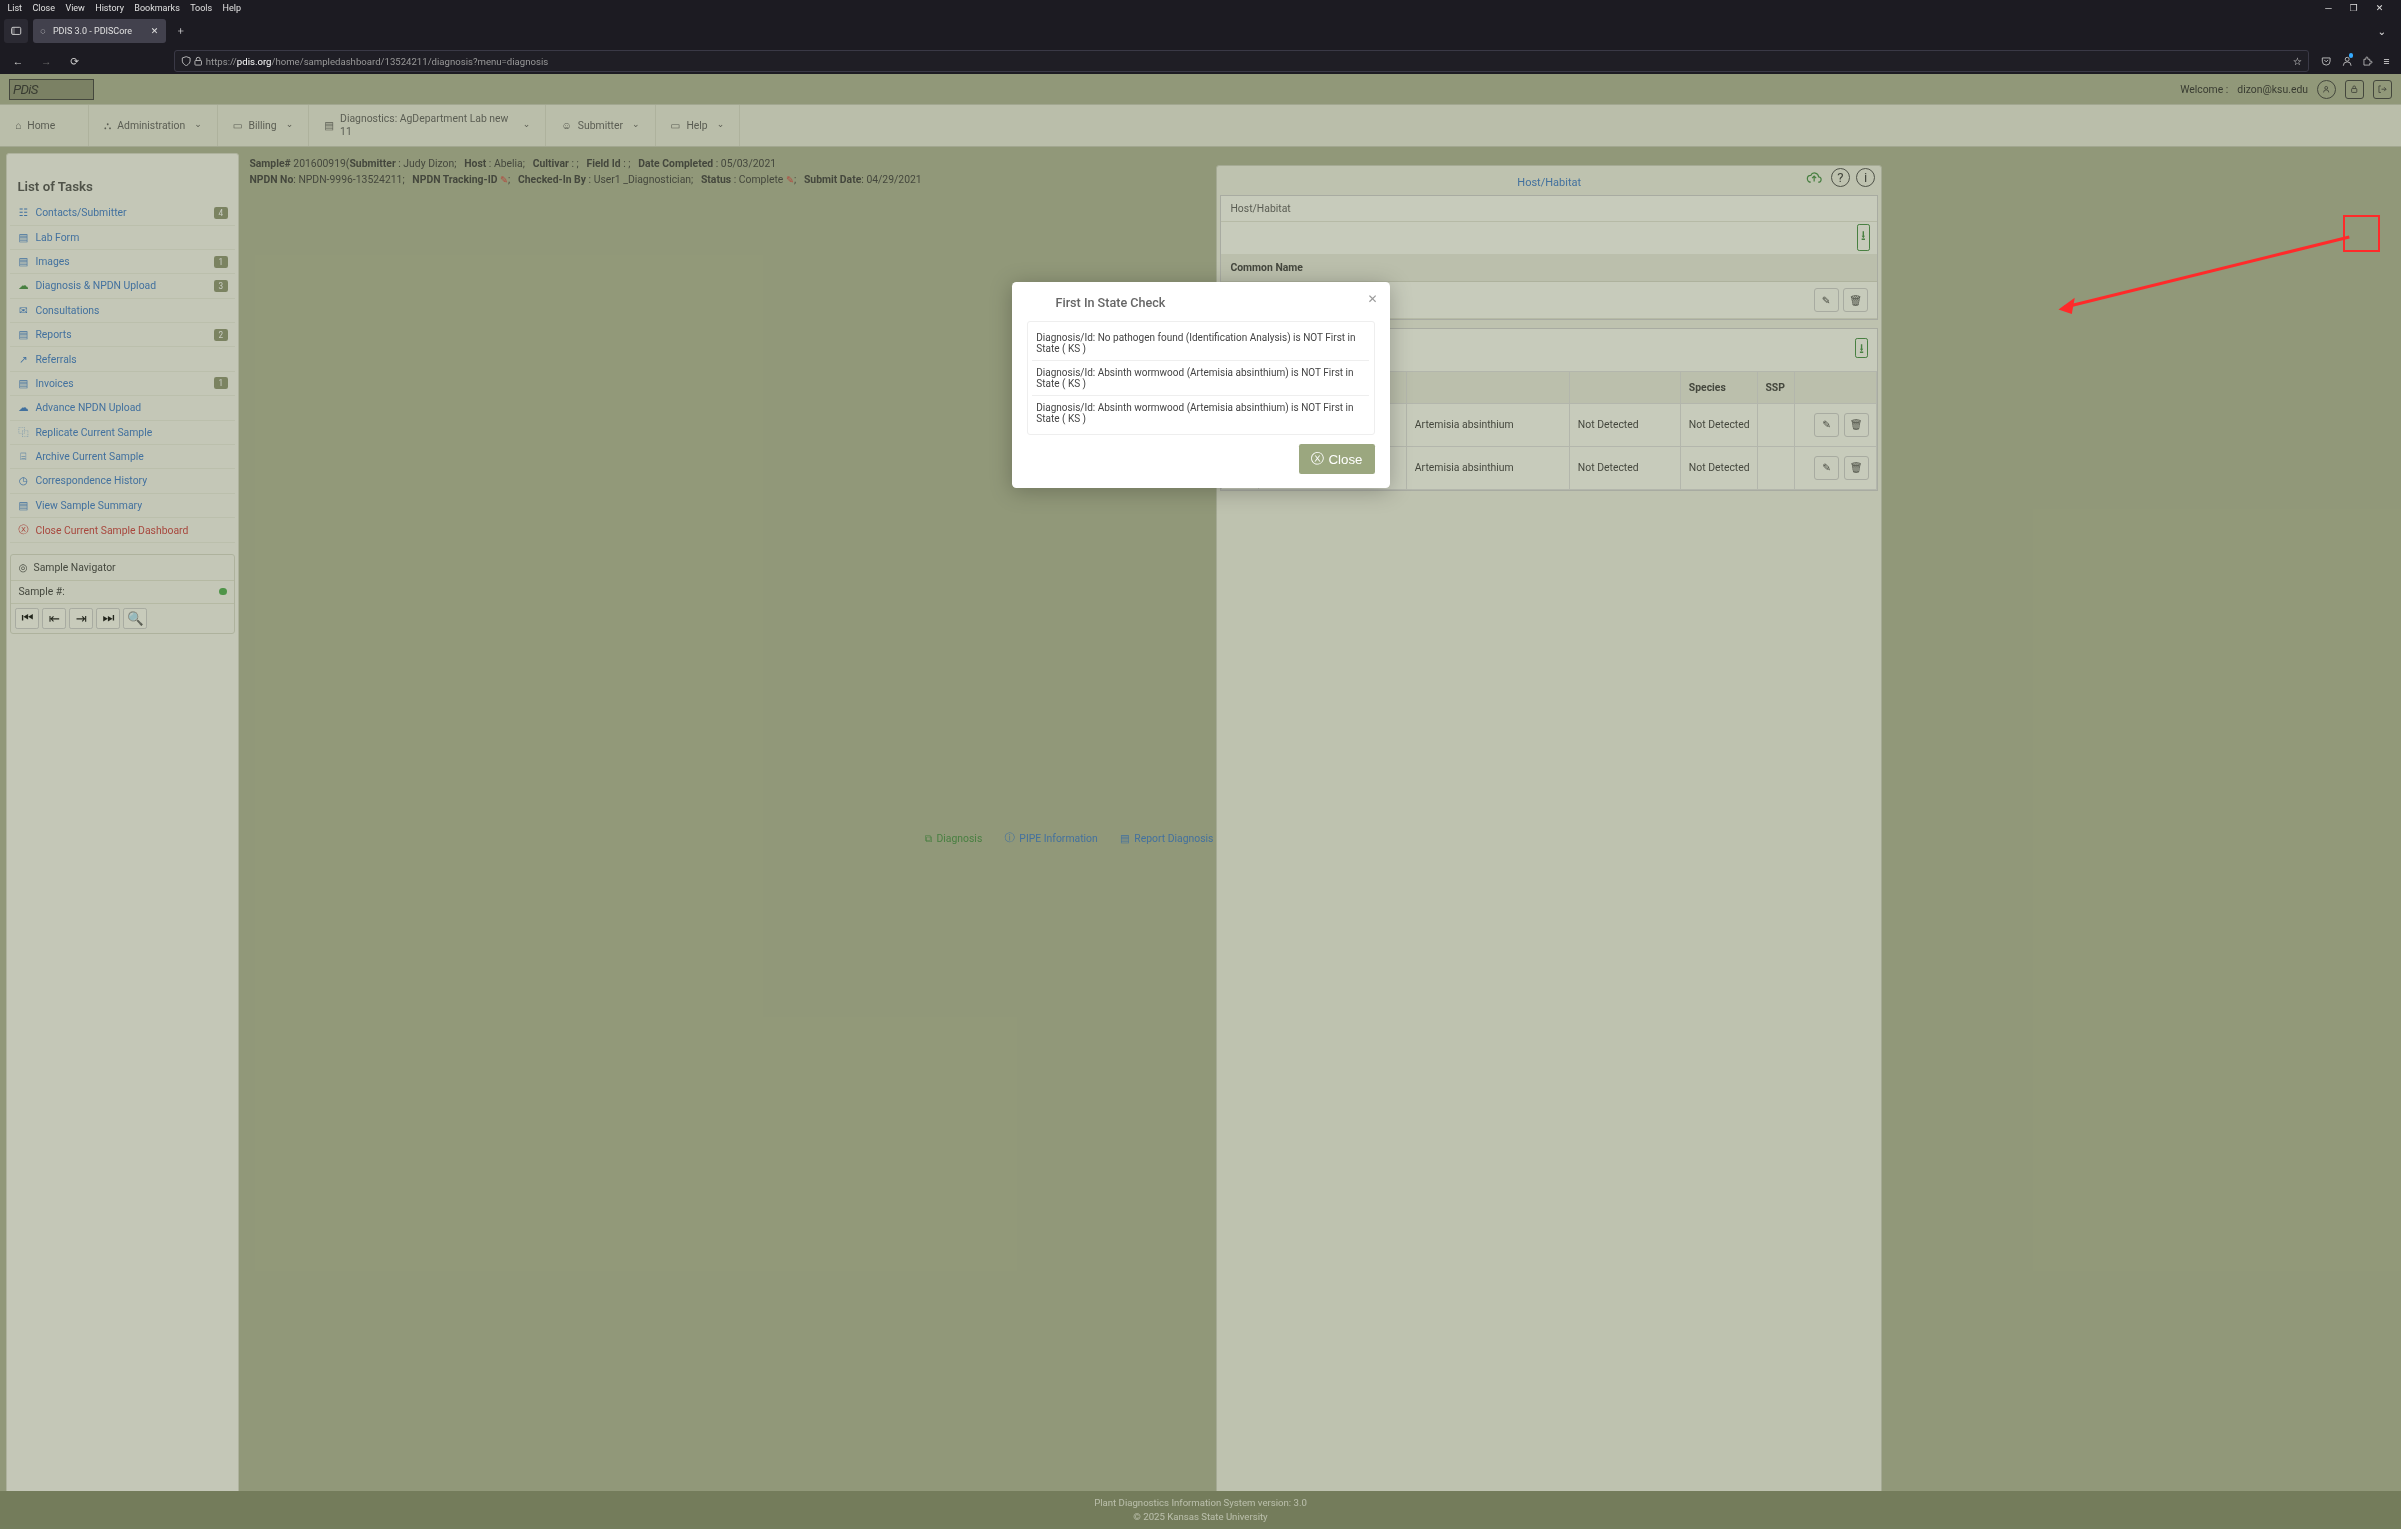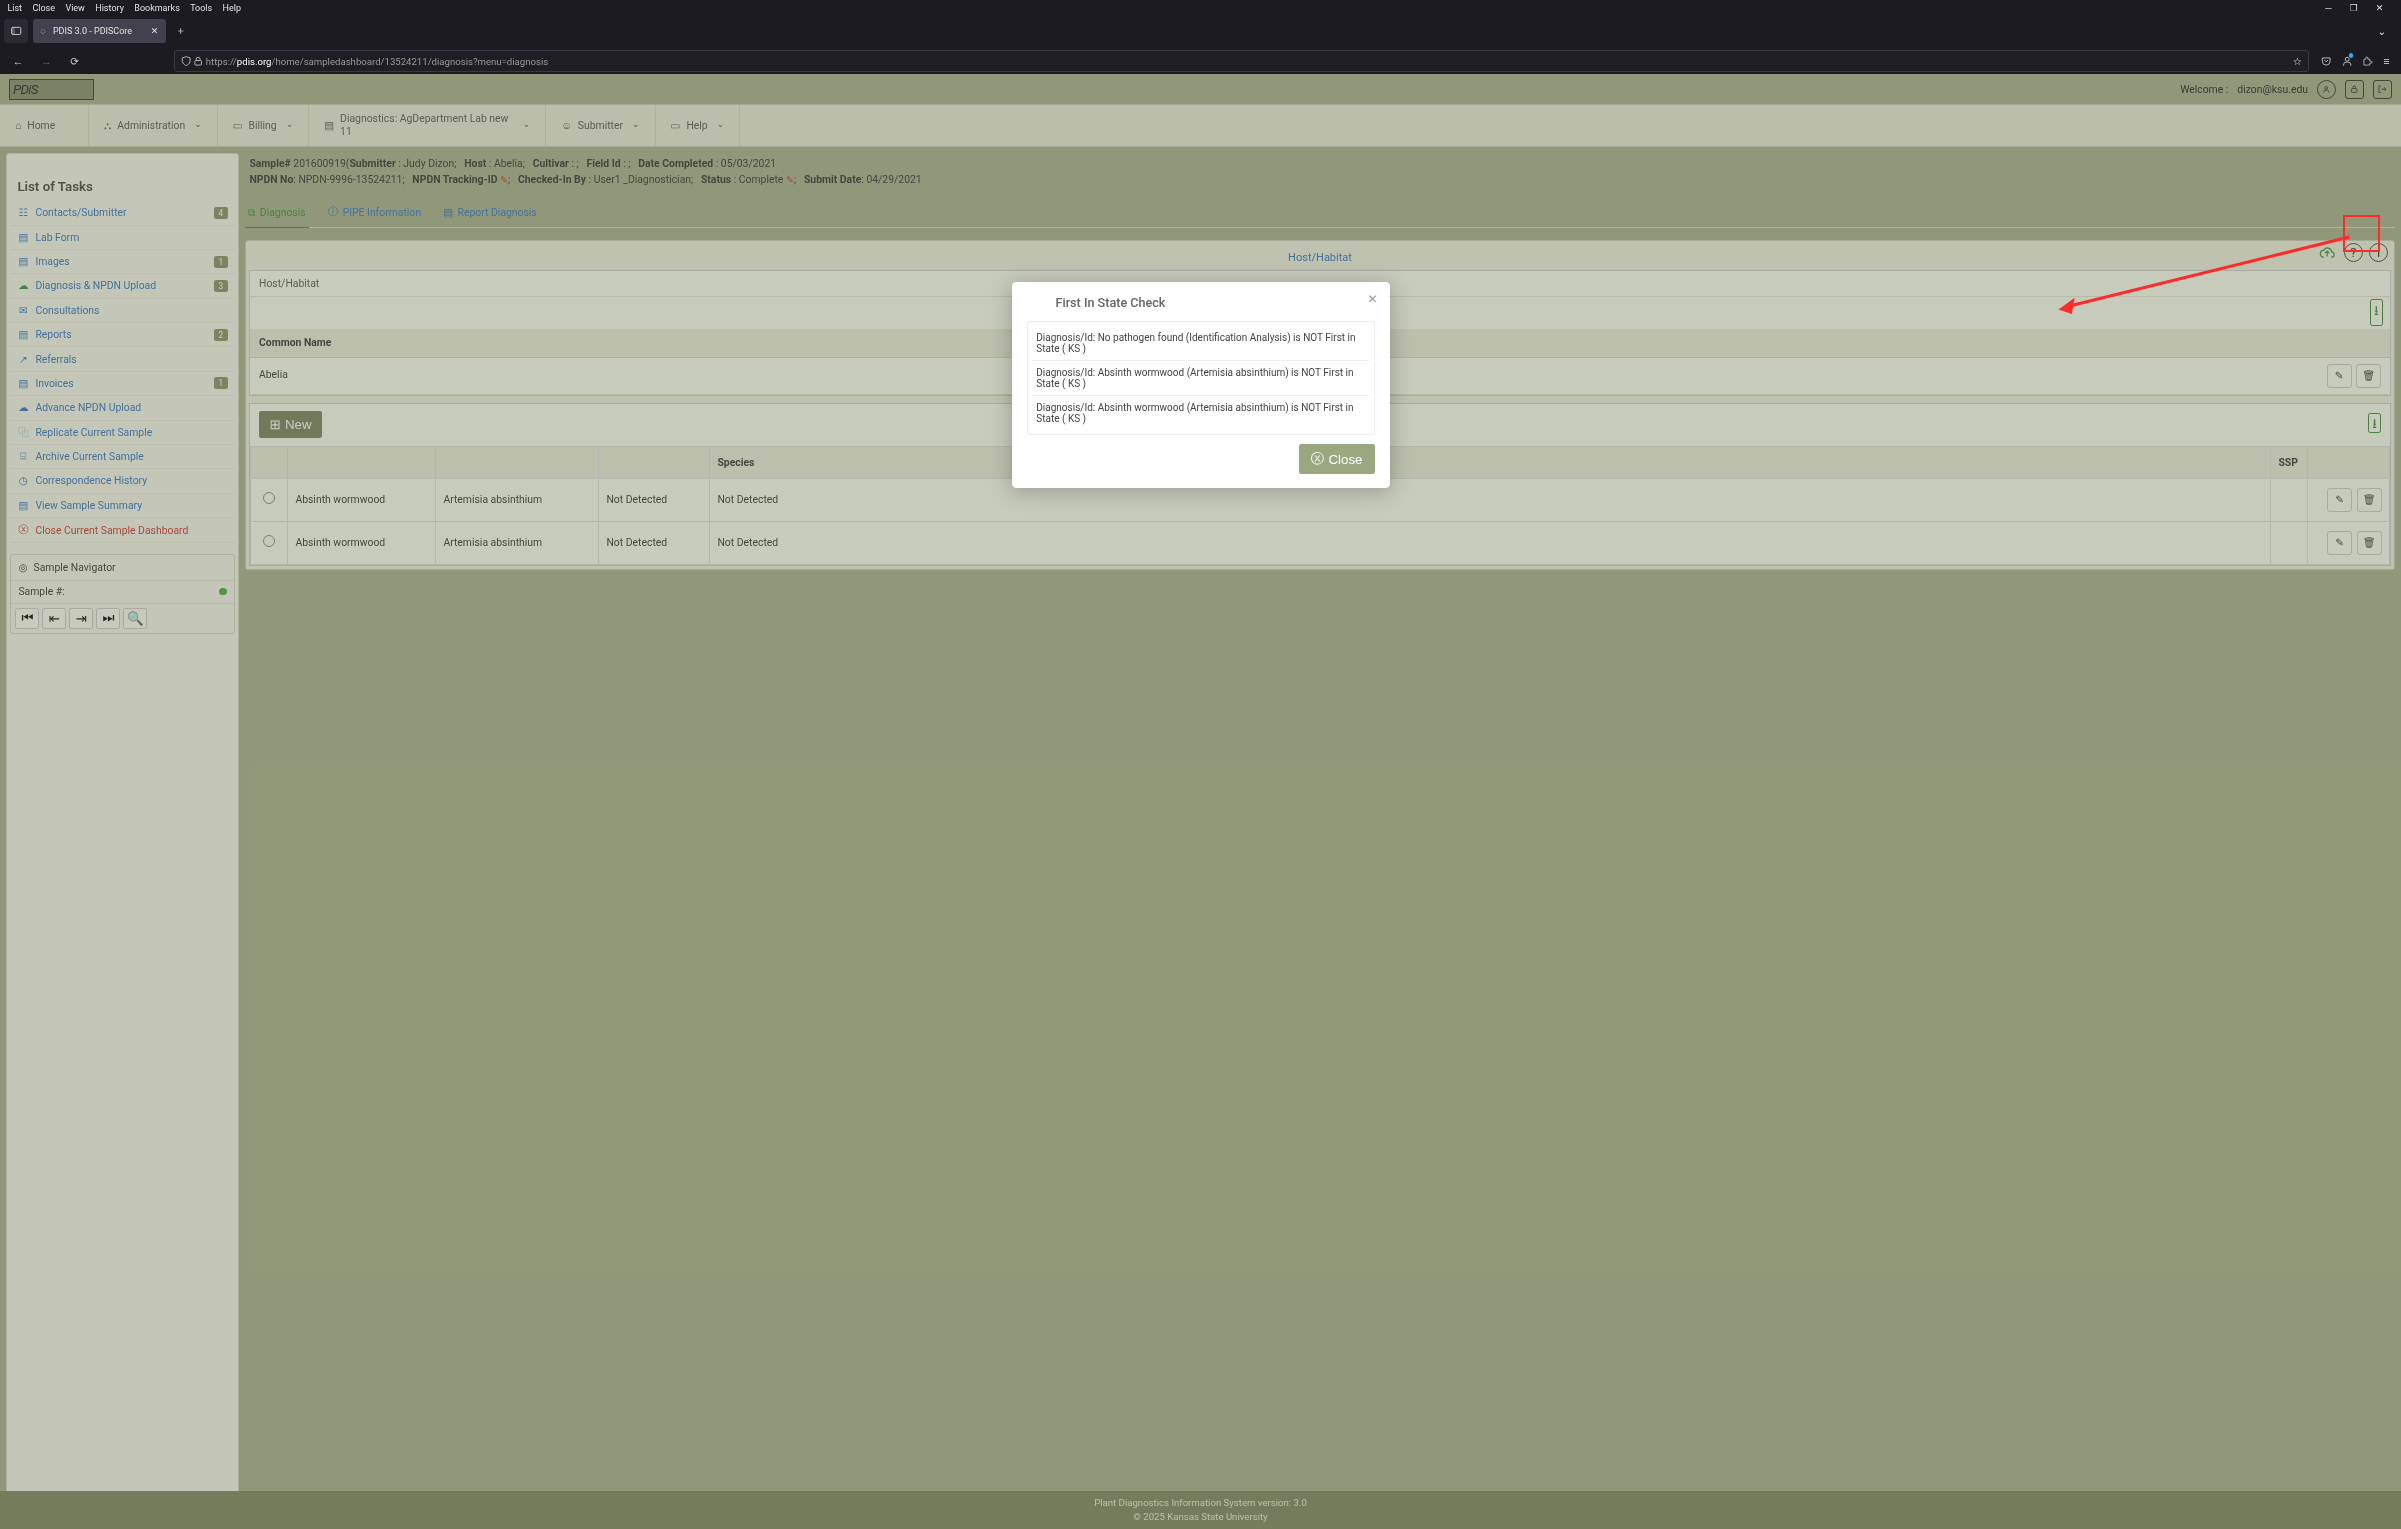--- a/index.html
+++ b/index.html
@@ -46,21 +46,21 @@
   .task-item.red { color:#c33; }
   .task-item.red .ti-icon{ color:#c33; }
   .task-item.green .ti-icon { color:#3a8a3a; }
   .sample-nav { margin-top:10.4px; border:0.7px solid #d6d8c6; border-radius:3px; }
   .sample-nav-h { display:flex; align-items:center; gap:6px; padding:6px 7.4px; border-bottom:0.7px solid #e0e2d0;}
   .sample-nav-row { display:flex; align-items:center; padding:4.4px 7.4px; border-bottom:0.7px solid #e0e2d0; gap:6px;}
   .sample-nav-row .dot { width:7.4px; height:7.4px; background:#4a4; border-radius:50%; margin-left:auto;}
   .sample-nav-btns { display:flex; gap:3px; padding:4.4px;}
   .sample-nav-btns button { flex: 0 0 auto; width:24px; height:21px; border:0.7px solid #ccc; background:#fdfdf5; border-radius:2.2px; cursor:pointer;}
   .sample-nav-btns button:last-child { color:#3a8a3a; }
-  .main { flex:1; display:flex; flex-direction:column; overflow:hidden;}
+  .main { flex:1; display:flex; flex-direction:row; overflow:hidden;}
   .sample-meta { padding: 3px 0 7.4px 4.4px; line-height:1.6; color:#333; font-size:10.4px;}
   .sample-meta b { font-weight:700; }
   .sample-meta .edit { color:#d33; font-size:9.6px;}
   .tab-nav { display:flex; gap: 16.3px; border-bottom:0.7px solid #d6d8c6; margin-top:3px;}
   .tab-nav .tn { display:flex; align-items:center; gap:4.4px; padding: 6px 3px 7.4px; color:#3173c8; cursor:default;}
   .tab-nav .tn.active { color:#3a8a3a; border-bottom:1.5px solid #3a8a3a; margin-bottom:-0.7px;}
   .panel { margin-top:12px; border:0.7px solid #c8cbb9; border-radius:3px; background:#eef0e2; padding:7.4px 1.5px 1.5px; position:relative;}
   .panel-actions { position:absolute; right:6px; top:1.5px; display:flex; gap:6px; align-items:center;}
   .panel-actions .pa { width:21px; height:21px; display:flex; align-items:center; justify-content:center; font-size:13.3px;}
   .panel-actions .circ { border:1.1px solid #444; border-radius:50%; width:19px; height:19px;}

